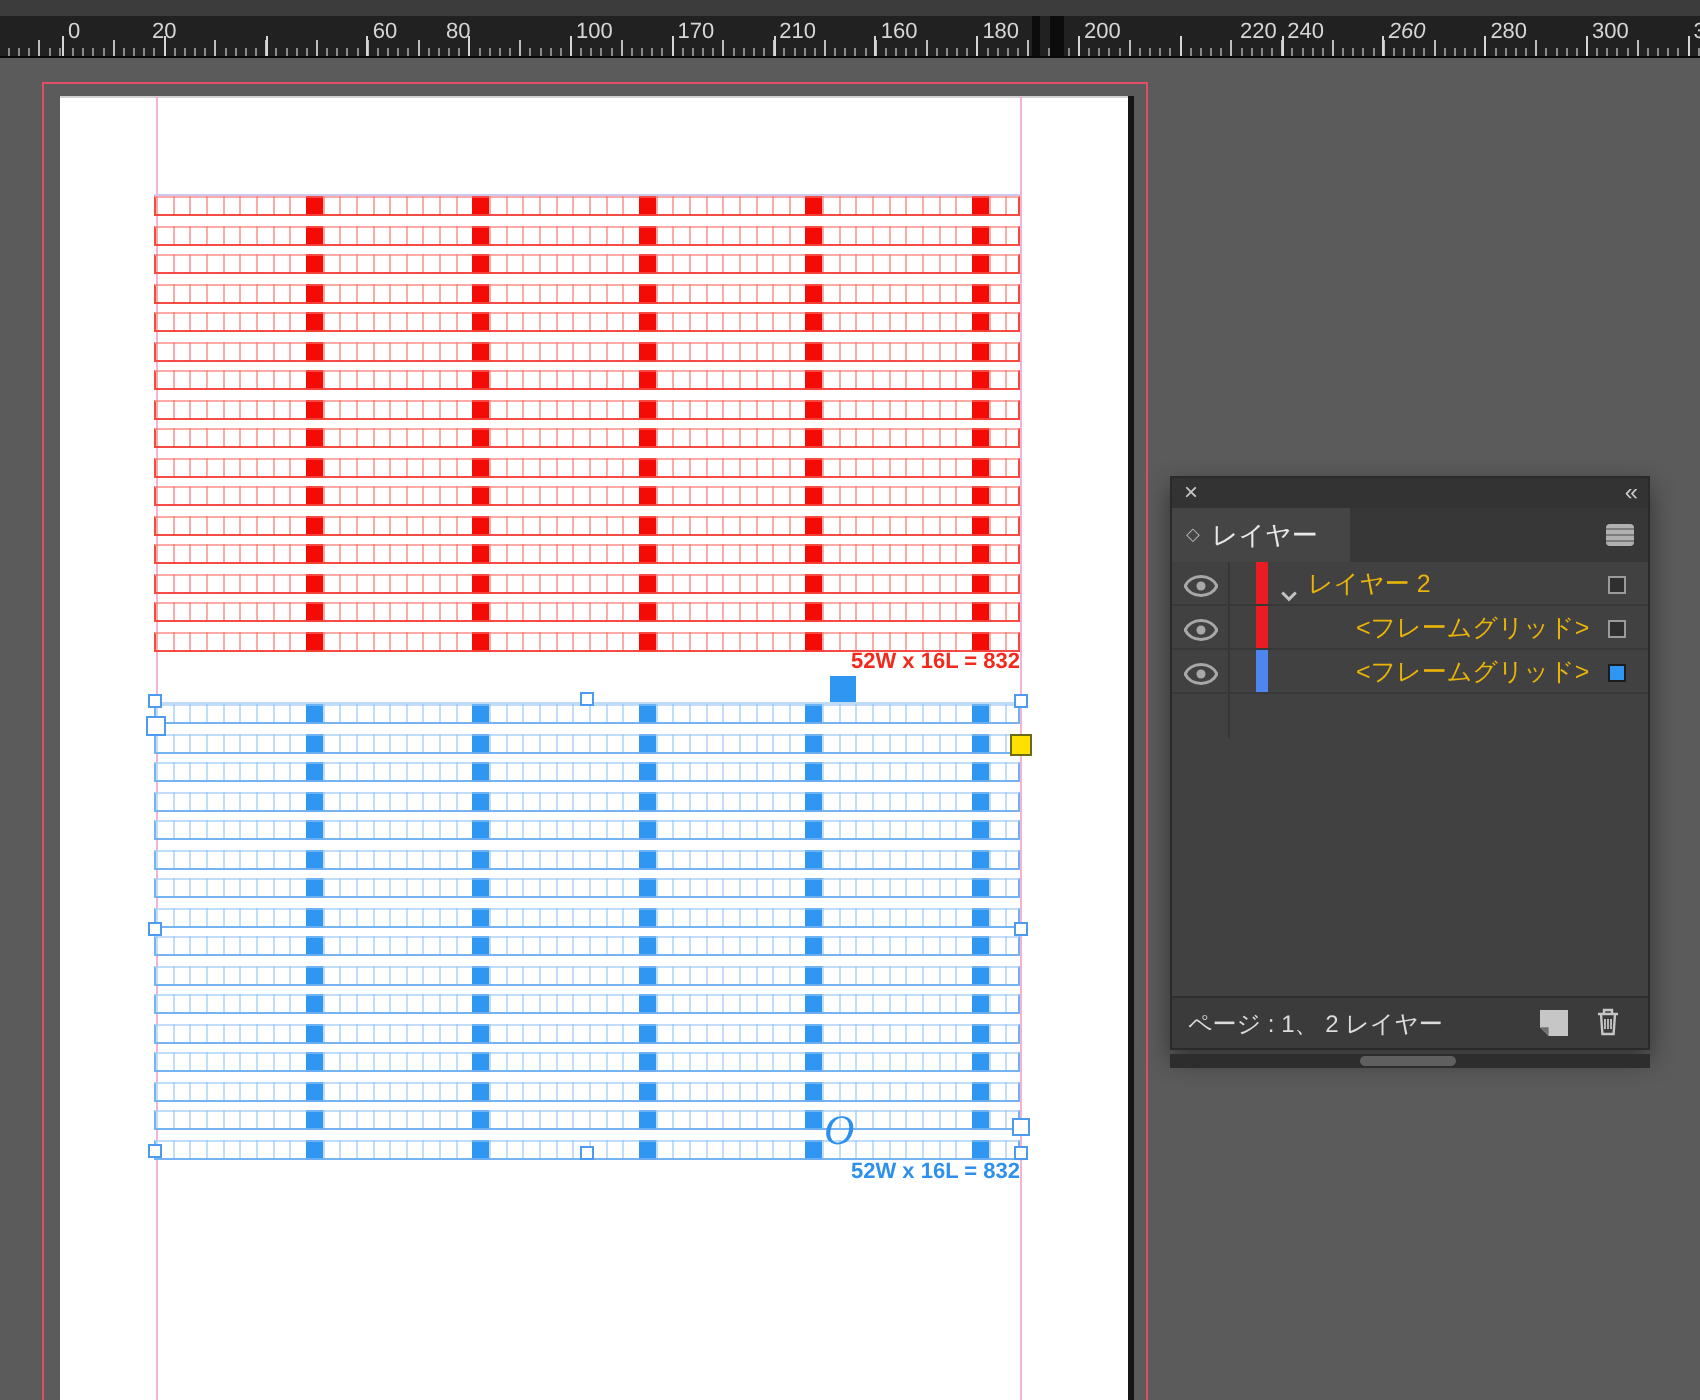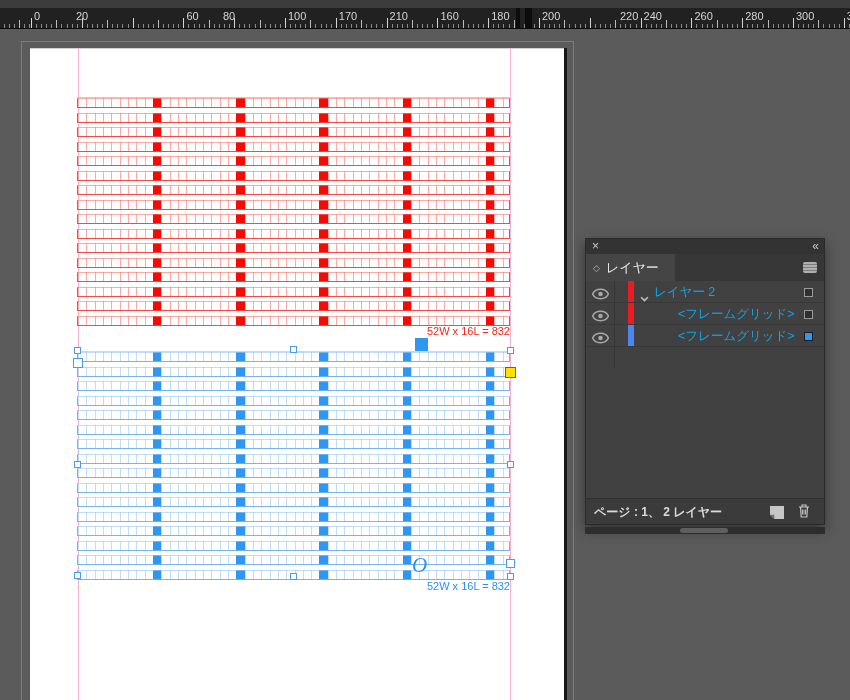--- a/index.html
+++ b/index.html
@@ -27,21 +27,21 @@
   #page{left:30px;top:48px;width:534px;height:660px;background:#fff;border-right:3px solid #161616;
     box-shadow:inset 0 1px 0 rgba(0,0,0,.18);z-index:1;}
   .margin-guide{top:48px;width:1px;height:660px;background:var(--mguide);z-index:2;}
   #mguide-left{left:78px;} #mguide-right{left:510px;}
 
   
   .frame-grid{left:77px;width:433px;z-index:3;}
   #red-grid{top:97px;} #blue-grid{top:351px;}
   .grid-row{height:10px;margin-bottom:4.5px;background-color:#fff;border:1px solid;box-sizing:border-box;}
   .grid-row:last-child{margin-bottom:0;}
-  .grid-label{position:absolute;right:340px;font-size:11px;font-weight:normal;z-index:4;white-space:nowrap;}
+  .grid-label{position:absolute;right:340px;font-size:11px;font-weight:bold;z-index:4;white-space:nowrap;}
   #red-grid-label{top:325px;} #blue-grid-label{top:580px;}
   #overset-char{left:412px;top:553px;font:italic 21px "Liberation Serif","DejaVu Serif",serif;z-index:4;}
 
   
   .handle{width:7px;height:7px;background:#fff;border:1px solid var(--sel);box-sizing:border-box;z-index:6;}
   #h-tl{left:74px;top:347px;} #h-tc{left:290px;top:346px;} #h-tr{left:507px;top:347px;}
   #h-ml{left:74px;top:461px;} #h-mr{left:507px;top:461px;}
   #h-bl{left:74px;top:572px;} #h-bc{left:290px;top:573px;} #h-br{left:507px;top:573px;}
   #in-port{left:73px;top:358px;width:10px;height:10px;background:#fff;border:1px solid var(--sel);box-sizing:border-box;z-index:6;}
   #out-port{left:506px;top:559px;width:9px;height:9px;background:#fff;border:1px solid var(--sel);box-sizing:border-box;z-index:6;}
@@ -60,29 +60,29 @@
   .diamond{font-size:9px;color:#b2b2b2;}
   #panel-menu{position:absolute;right:7px;top:8px;width:14px;height:11px;background:#b0b0b0;border-radius:2px;
     background-image:linear-gradient(#b0b0b0 2px,#7c7c7c 2px,#7c7c7c 3px,#b0b0b0 3px,#b0b0b0 5px,#7c7c7c 5px,#7c7c7c 6px,#b0b0b0 6px,#b0b0b0 8px,#7c7c7c 8px,#7c7c7c 9px,#b0b0b0 9px);}
   #panel-list{position:absolute;left:0;top:42px;right:0;bottom:25px;background:#414141;}
   #panel-list::before{content:'';position:absolute;left:28px;top:0;height:88px;width:1px;background:#363636;}
   .layer-row{position:relative;height:22px;border-bottom:1px solid #383838;box-sizing:border-box;}
   .eye{position:absolute;left:6px;top:5px;width:17px;height:12px;}
   .lock-cell{position:absolute;left:29px;top:0;width:13px;height:100%;}
   .colorbar{position:absolute;left:42px;top:0;bottom:0;width:6px;}
   .twisty{position:absolute;left:54px;top:8px;width:9px;height:7px;}
-  .row-label{position:absolute;left:68px;top:3px;font-size:12.5px;color:#0ea5e9;white-space:nowrap;}
+  .row-label{position:absolute;left:68px;top:3px;font-size:12.5px;color:#eab308;white-space:nowrap;}
   .layer-row.indent .row-label{left:92px;}
   .pen{position:absolute;right:32px;top:4px;width:14px;height:14px;display:none;}
   .layer-row.has-pen .pen{display:block;}
   .proxy{position:absolute;right:11px;top:7px;width:9px;height:9px;box-sizing:border-box;}
   .proxy.empty{border:1px solid #9a9a9a;background:#2f2f2f;}
   .proxy.selected{border:1px solid #1c1c1c;background:var(--proxy);}
   #panel-status{position:absolute;left:0;right:0;bottom:0;height:25px;background:#3b3b3b;border-top:1px solid #303030;}
-  #status-text{position:absolute;left:8px;top:5px;font-size:12px;color:#dcdcdc;white-space:nowrap;font-weight:bold;}
+  #status-text{position:absolute;left:8px;top:5px;font-size:12px;color:#dcdcdc;white-space:nowrap;}
   #btn-newlayer{position:absolute;right:40px;top:6px;width:14px;height:13px;}
   #btn-trash{position:absolute;right:14px;top:5px;width:12px;height:14px;}
   #panel-scrollbar{left:585px;top:527px;width:240px;height:7px;background:#2d2d2d;z-index:10;}
   #panel-scrollbar .thumb{position:absolute;left:95px;width:48px;top:1px;bottom:1px;background:#5f5f5f;border-radius:3px;}
 </style>
 </head>
 <body>
 
 <div id="top-chrome" class="abs"></div>
 <div id="ruler" class="abs">
@@ -107,21 +107,21 @@
       <span class="ruler-label" style="left: 440.4px;">160</span>
       <div class="ruler-tick" style="left: 488.2px;"></div>
       <span class="ruler-label" style="left: 491.2px;">180</span>
       <div class="ruler-tick" style="left: 539px;"></div>
       <span class="ruler-label" style="left: 542px;">200</span>
       <div class="ruler-tick" style="left: 589.8px;"></div>
       <span class="ruler-label" style="left: 620px;">220</span>
       <div class="ruler-tick" style="left: 640.6px;"></div>
       <span class="ruler-label" style="left: 643.6px;">240</span>
       <div class="ruler-tick" style="left: 691.4px;"></div>
-      <span class="ruler-label" style="left: 694.4px;">260</span>
+      <span class="ruler-label" style="left: 694.4px; font-style: italic;">260</span>
       <div class="ruler-tick" style="left: 742.2px;"></div>
       <span class="ruler-label" style="left: 745.2px;">280</span>
       <div class="ruler-tick" style="left: 793px;"></div>
       <span class="ruler-label" style="left: 796px;">300</span>
       <div class="ruler-tick" style="left: 843.8px;"></div>
       <span class="ruler-label" style="left: 846.8px;">320</span>
     </div>
   <div id="notch1" class="ruler-notch"></div>
   <div id="notch2" class="ruler-notch"></div>
 </div>

